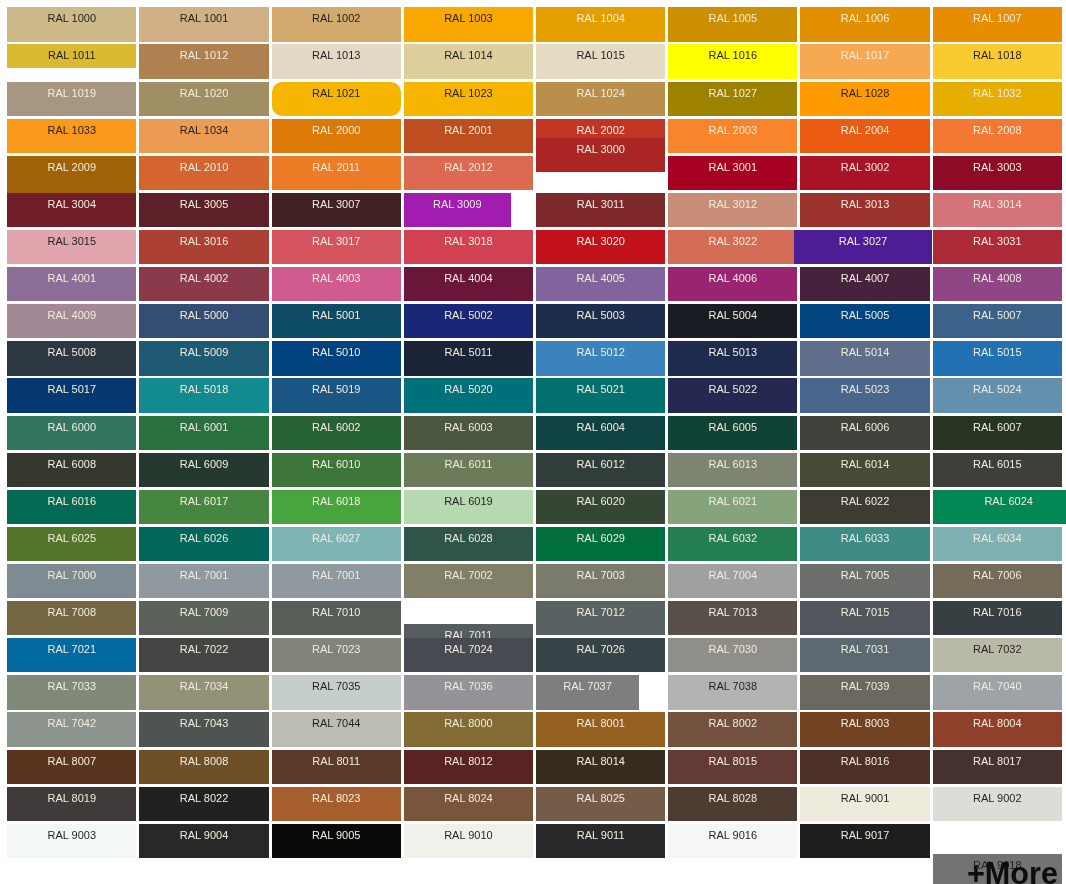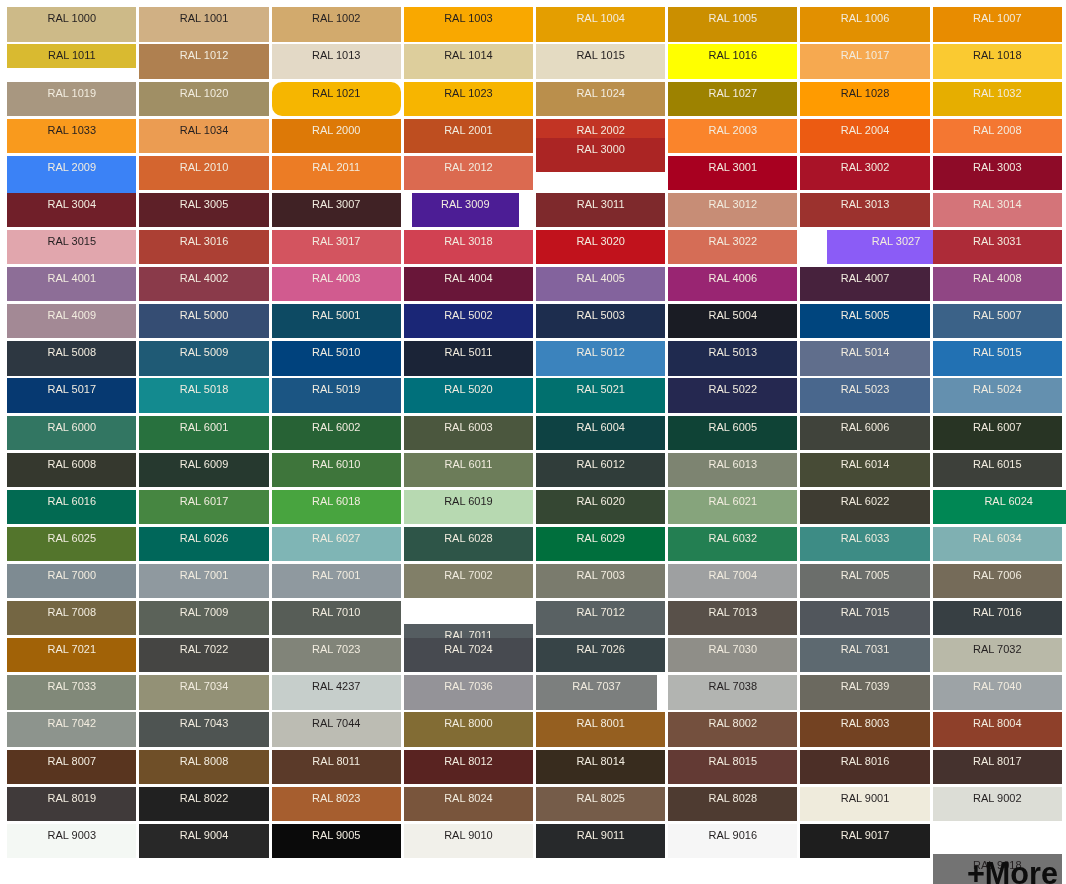--- a/index.html
+++ b/index.html
@@ -108,21 +108,21 @@
     </div>
 <div class="swatch t-light" style="left: 668.26px; top: 118.63px; width: 129.21px; height: 34.3px; background-color: rgb(250, 132, 43);">
       <span class="lbl">RAL 2003</span>
     </div>
 <div class="swatch t-light" style="left: 800.48px; top: 118.63px; width: 129.21px; height: 34.3px; background-color: rgb(236, 91, 18);">
       <span class="lbl">RAL 2004</span>
     </div>
 <div class="swatch t-light" style="left: 932.69px; top: 118.63px; width: 129.21px; height: 34.3px; background-color: rgb(244, 119, 50);">
       <span class="lbl">RAL 2008</span>
     </div>
-<div class="swatch t-light" style="left: 7.2px; top: 155.74px; width: 129.21px; height: 46px; background-color: #3b82f6;">
+<div class="swatch t-light" style="left: 7.2px; top: 155.74px; width: 129.21px; height: 46px; background-color: #a16207;">
       <span class="lbl">RAL 2009</span>
     </div>
 <div class="swatch t-light" style="left: 139.41px; top: 155.74px; width: 129.21px; height: 34.3px; background-color: rgb(212, 101, 47);">
       <span class="lbl">RAL 2010</span>
     </div>
 <div class="swatch t-light" style="left: 271.62px; top: 155.74px; width: 129.21px; height: 34.3px; background-color: rgb(236, 124, 37);">
       <span class="lbl">RAL 2011</span>
     </div>
 <div class="swatch t-light" style="left: 403.84px; top: 155.74px; width: 129.21px; height: 34.3px; background-color: rgb(219, 106, 80);">
       <span class="lbl">RAL 2012</span>
@@ -141,21 +141,21 @@
     </div>
 <div class="swatch t-light" style="left: 7.2px; top: 192.85px; width: 129.21px; height: 34.3px; background-color: rgb(112, 31, 41);">
       <span class="lbl">RAL 3004</span>
     </div>
 <div class="swatch t-light" style="left: 139.41px; top: 192.85px; width: 129.21px; height: 34.3px; background-color: rgb(94, 32, 40);">
       <span class="lbl">RAL 3005</span>
     </div>
 <div class="swatch t-light" style="left: 271.62px; top: 192.85px; width: 129.21px; height: 34.3px; background-color: rgb(64, 34, 37);">
       <span class="lbl">RAL 3007</span>
     </div>
-<div class="swatch t-light" style="left: 403.84px; top: 192.85px; width: 107px; height: 34.3px; background-color: #4c1d95; margin-left: 8px;">
+<div class="swatch t-light" style="left: 403.84px; top: 192.85px; width: 107px; height: 34.3px; background-color: #a21caf;">
       <span class="lbl">RAL 3009</span>
     </div>
 <div class="swatch t-light" style="left: 536.05px; top: 192.85px; width: 129.21px; height: 34.3px; background-color: rgb(126, 41, 44);">
       <span class="lbl">RAL 3011</span>
     </div>
 <div class="swatch t-light" style="left: 668.26px; top: 192.85px; width: 129.21px; height: 34.3px; background-color: rgb(199, 141, 118);">
       <span class="lbl">RAL 3012</span>
     </div>
 <div class="swatch t-light" style="left: 800.48px; top: 192.85px; width: 129.21px; height: 34.3px; background-color: rgb(156, 50, 46);">
       <span class="lbl">RAL 3013</span>
@@ -174,21 +174,21 @@
     </div>
 <div class="swatch t-light" style="left: 403.84px; top: 229.96px; width: 129.21px; height: 34.3px; background-color: rgb(209, 65, 82);">
       <span class="lbl">RAL 3018</span>
     </div>
 <div class="swatch t-light" style="left: 536.05px; top: 229.96px; width: 129.21px; height: 34.3px; background-color: rgb(193, 18, 28);">
       <span class="lbl">RAL 3020</span>
     </div>
 <div class="swatch t-light" style="left: 668.26px; top: 229.96px; width: 129.21px; height: 34.3px; background-color: rgb(213, 109, 86);">
       <span class="lbl">RAL 3022</span>
     </div>
-<div class="swatch t-light" style="left: 827px; top: 229.96px; width: 138px; height: 34.3px; background-color: #8b5cf6;">
+<div class="swatch t-light" style="left: 794px; top: 229.96px; width: 138px; height: 34.3px; background-color: #4c1d95;">
       <span class="lbl">RAL 3027</span>
     </div>
 <div class="swatch t-light" style="left: 932.69px; top: 229.96px; width: 129.21px; height: 34.3px; background-color: rgb(173, 43, 56);">
       <span class="lbl">RAL 3031</span>
     </div>
 <div class="swatch t-light" style="left: 7.2px; top: 267.07px; width: 129.21px; height: 34.3px; background-color: rgb(141, 110, 151); padding-left: 24px;">
       <span class="lbl">RAL 4001</span>
     </div>
 <div class="swatch t-light" style="left: 139.41px; top: 267.07px; width: 129.21px; height: 34.3px; background-color: rgb(138, 58, 74);">
       <span class="lbl">RAL 4002</span>
@@ -420,21 +420,21 @@
     </div>
 <div class="swatch t-light" style="left: 668.26px; top: 601.06px; width: 129.21px; height: 34.3px; background-color: rgb(88, 80, 73);">
       <span class="lbl">RAL 7013</span>
     </div>
 <div class="swatch t-light" style="left: 800.48px; top: 601.06px; width: 129.21px; height: 34.3px; background-color: rgb(81, 86, 92);">
       <span class="lbl">RAL 7015</span>
     </div>
 <div class="swatch t-light" style="left: 932.69px; top: 601.06px; width: 129.21px; height: 34.3px; background-color: rgb(55, 63, 67);">
       <span class="lbl">RAL 7016</span>
     </div>
-<div class="swatch t-light" style="left: 7.2px; top: 638.17px; width: 129.21px; height: 34.3px; background-color: #a16207; padding-left: 20px;">
+<div class="swatch t-light" style="left: 7.2px; top: 638.17px; width: 129.21px; height: 34.3px; background-color: #0369a1; padding-left: 20px;">
       <span class="lbl">RAL 7021</span>
     </div>
 <div class="swatch t-light" style="left: 139.41px; top: 638.17px; width: 129.21px; height: 34.3px; background-color: rgb(69, 69, 67);">
       <span class="lbl">RAL 7022</span>
     </div>
 <div class="swatch t-light" style="left: 271.62px; top: 638.17px; width: 129.21px; height: 34.3px; background-color: rgb(129, 132, 121);">
       <span class="lbl">RAL 7023</span>
     </div>
 <div class="swatch t-light" style="left: 403.84px; top: 638.17px; width: 129.21px; height: 34.3px; background-color: rgb(71, 74, 80);">
       <span class="lbl">RAL 7024</span>
@@ -451,26 +451,26 @@
 <div class="swatch t-dark" style="left: 932.69px; top: 638.17px; width: 129.21px; height: 34.3px; background-color: rgb(185, 185, 168);">
       <span class="lbl">RAL 7032</span>
     </div>
 <div class="swatch t-light" style="left: 7.2px; top: 675.28px; width: 129.21px; height: 34.3px; background-color: rgb(129, 137, 121);">
       <span class="lbl">RAL 7033</span>
     </div>
 <div class="swatch t-light" style="left: 139.41px; top: 675.28px; width: 129.21px; height: 34.3px; background-color: rgb(147, 145, 118);">
       <span class="lbl">RAL 7034</span>
     </div>
 <div class="swatch t-dark" style="left: 271.62px; top: 675.28px; width: 129.21px; height: 34.3px; background-color: rgb(198, 206, 203);">
-      <span class="lbl">RAL 4237</span>
+      <span class="lbl">RAL 7035</span>
     </div>
 <div class="swatch t-light" style="left: 403.84px; top: 675.28px; width: 129.21px; height: 34.3px; background-color: rgb(148, 147, 152);">
       <span class="lbl">RAL 7036</span>
     </div>
-<div class="swatch t-light" style="left: 536.05px; top: 675.28px; width: 121px; height: 34.3px; background-color: rgb(124, 127, 126);">
+<div class="swatch t-light" style="left: 536.05px; top: 675.28px; width: 103px; height: 34.3px; background-color: rgb(124, 127, 126);">
       <span class="lbl">RAL 7037</span>
     </div>
 <div class="swatch t-dark" style="left: 668.26px; top: 675.28px; width: 129.21px; height: 34.3px; background-color: rgb(178, 180, 177);">
       <span class="lbl">RAL 7038</span>
     </div>
 <div class="swatch t-light" style="left: 800.48px; top: 675.28px; width: 129.21px; height: 34.3px; background-color: rgb(107, 105, 95);">
       <span class="lbl">RAL 7039</span>
     </div>
 <div class="swatch t-light" style="left: 932.69px; top: 675.28px; width: 129.21px; height: 34.3px; background-color: rgb(157, 163, 166);">
       <span class="lbl">RAL 7040</span>

